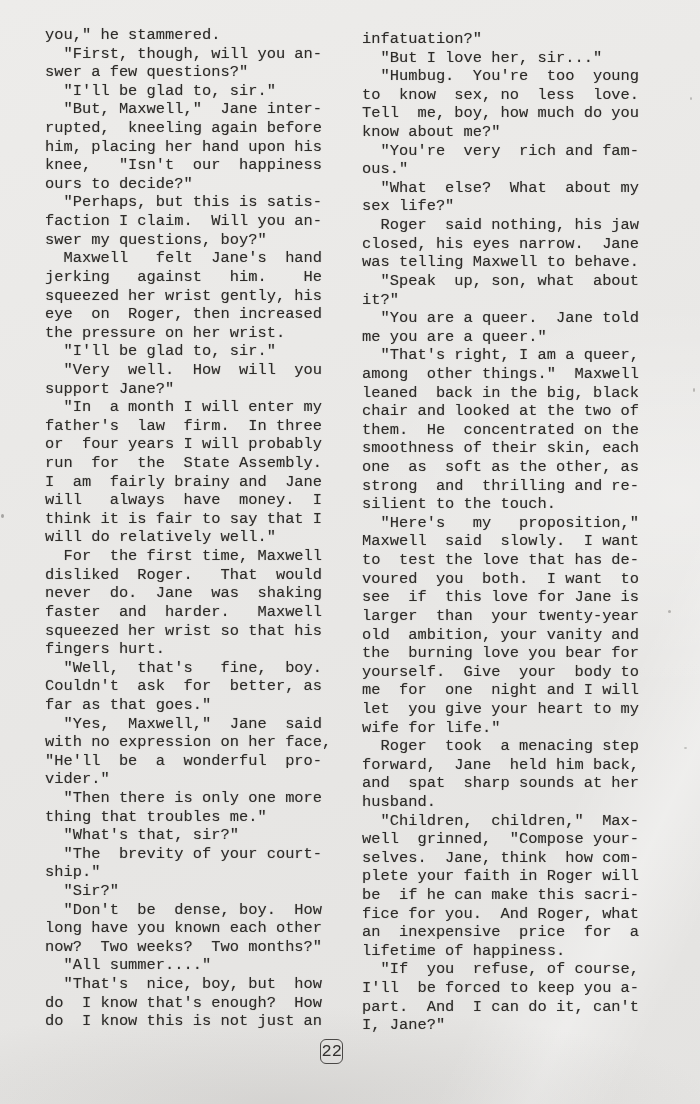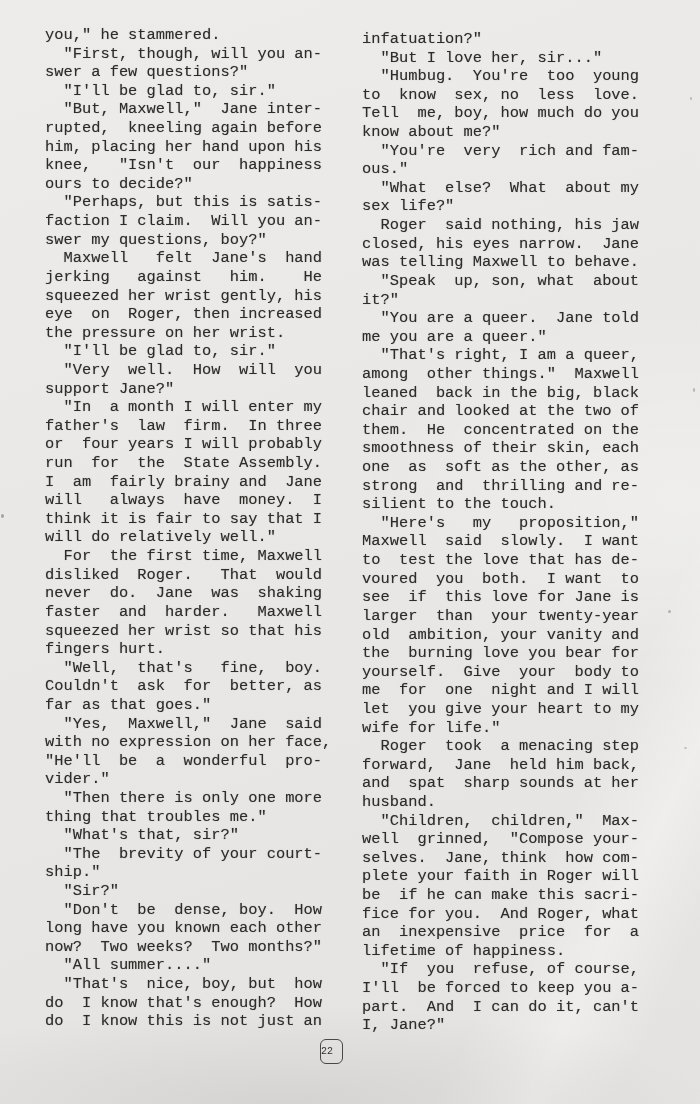--- a/index.html
+++ b/index.html
@@ -34,22 +34,22 @@
     position: absolute;
     left: 320px;
     top: 1039px;
     width: 23px;
     height: 25px;
     box-sizing: border-box;
     border: 1.5px solid #4a4846;
     border-radius: 6px;
     display: flex;
     align-items: center;
-    justify-content: flex-start;
-    font-size: 10px;
+    justify-content: flex-end;
+    font-size: 17px;
     color: #33312f;
     background: rgba(255,255,255,0.08);
   }
   .speck {
     position: absolute;
     background: #6e6c69;
     border-radius: 50%;
   }
   .speck-1 { left: 1px;   top: 514px; width: 3px; height: 4px; opacity: .55; }
   .speck-2 { left: 668px; top: 610px; width: 3px; height: 3px; opacity: .45; }

